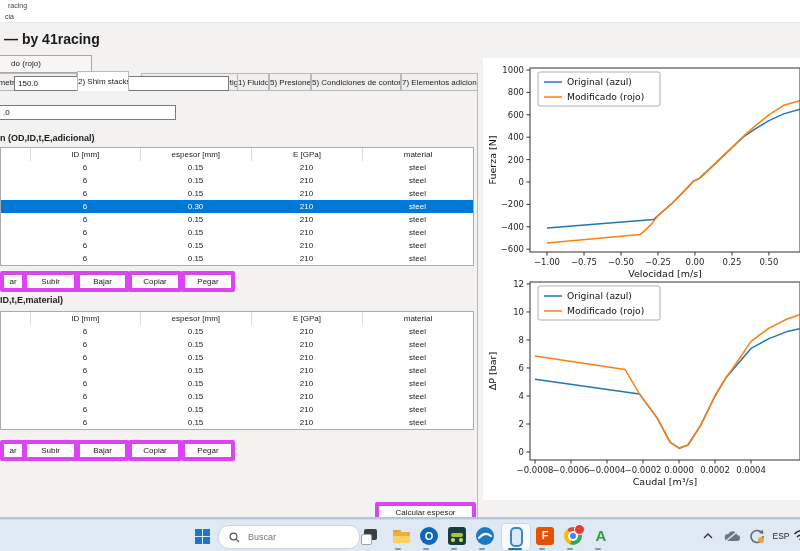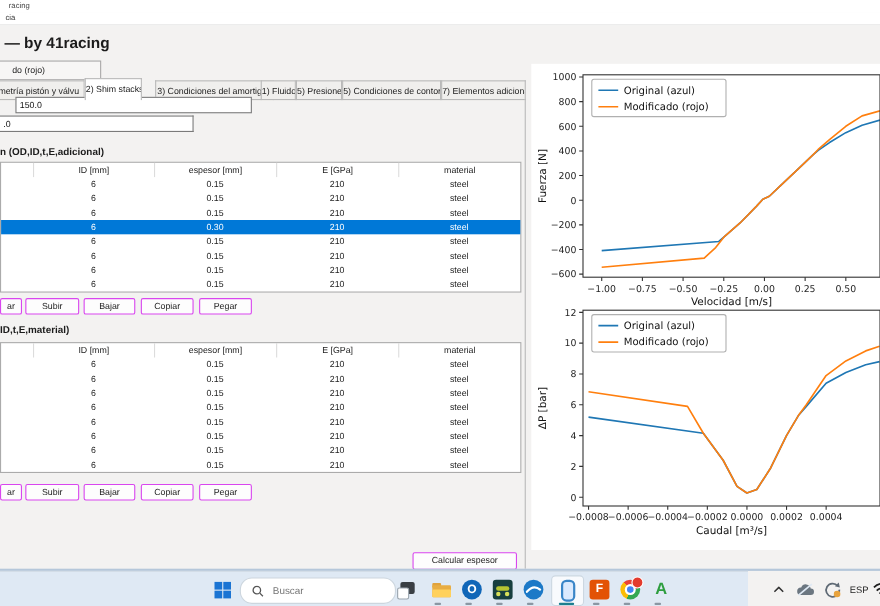--- a/index.html
+++ b/index.html
@@ -19,27 +19,27 @@
   
   .field{background:#fff;border:1px solid #7a7a7a;font-size:8px;color:#111;padding:0 0 0 3px;line-height:13px;height:13px;}
   .sechdr{font-size:9px;font-weight:bold;color:#1b1b1b;}
   
   .tbl{background:#fff;border:1px solid #ababab;width:472px;}
   .trow{display:flex;height:13px;line-height:13px;}
   .trow.hdr .cell{border-left:1px solid #dcdcdc;}
   .trow.hdr .cell:first-child{border-left:none;}
   .cell{font-size:8px;color:#222;text-align:center;overflow:hidden;white-space:nowrap;}
   
-  .btn{background:#fdfdfd;border:1px solid #d946ef;border-radius:2px;font-size:8px;color:#222;text-align:center;line-height:13px;height:13px;overflow:hidden;white-space:nowrap;}
+  .btn{background:#fdfdfd;border:4px solid #d946ef;border-radius:2px;font-size:8px;color:#222;text-align:center;line-height:13px;height:13px;overflow:hidden;white-space:nowrap;}
   
   .figure{left:483px;top:58px;width:317px;height:442px;background:#ffffff;}
   .figure svg{font-family:"DejaVu Sans",sans-serif;}
   
   .deskstrip{left:0;top:517px;width:800px;height:2px;background:#b5c7da;}
-  .taskbar{left:0;top:519px;width:680px;height:32px;background:#dfe9f4;border-top:1px solid rgba(0,0,0,0.05);text-decoration:underline;}
+  .taskbar{left:0;top:519px;width:800px;height:32px;background:#dfe9f4;border-top:1px solid rgba(0,0,0,0.05);text-decoration:underline;}
   .tbicon{position:absolute;top:4px;width:24px;height:24px;display:flex;align-items:center;justify-content:center;}
   .rundash{position:absolute;top:28px;width:6px;height:2px;border-radius:1px;background:#8a97a3;}
   .searchpill{position:absolute;left:218px;top:5px;width:140px;height:22px;border-radius:11px;background:#ffffff;border:1px solid #cdd6de;display:flex;align-items:center;}
   .searchpill input{border:none;outline:none;font-size:9px;color:#333;background:transparent;width:100px;font-family:"Liberation Sans",sans-serif;}
   .esp{font-size:8.5px;color:#1f1f1f;}
 </style>
 </head>
 <body>
 
 <div class="abs titlebar">racing</div>
@@ -53,21 +53,21 @@
     <div class="abs tab sel" style="left: 77px; width: 50px;">2) Shim stacks</div>
     <div class="abs tab" style="left: 129px; width: 106px; margin-left: 12px;">3) Condiciones del amortigua</div>
     <div class="abs tab" style="left: 237px; width: 30px;">1) Fluido</div>
     <div class="abs tab" style="left: 269px; width: 40px;">5) Presione</div>
     <div class="abs tab" style="left: 311px; width: 88px;">5) Condiciones de contor</div>
     <div class="abs tab" style="left: 401px; width: 75px;">7) Elementos adicional</div>
   </div>
 <div class="abs paneline"></div>
 <div class="abs panev"></div>
 
-<input class="abs field" style="left: 14px; top: 88px; width: 210px;" value="150.0">
+<input class="abs field" style="left: 14px; top: 76px; width: 210px;" value="150.0">
 <input class="abs field" style="left: 0px; top: 105px; width: 172px; border-left: none;" value=".0">
 
 <div class="abs sechdr" style="left:0;top:133px;">n (OD,ID,t,E,adicional)</div>
 <div class="abs tbl" style="left:0;top:147px;" id="table1">
     <div class="trow hdr">
       <div class="cell" style="width: 29px;"></div>
       <div class="cell" style="width: 110px;">ID [mm]</div>
       <div class="cell" style="width: 111px;">espesor [mm]</div>
       <div class="cell" style="width: 111px;">E [GPa]</div>
       <div class="cell" style="width: 111px;">material</div>

